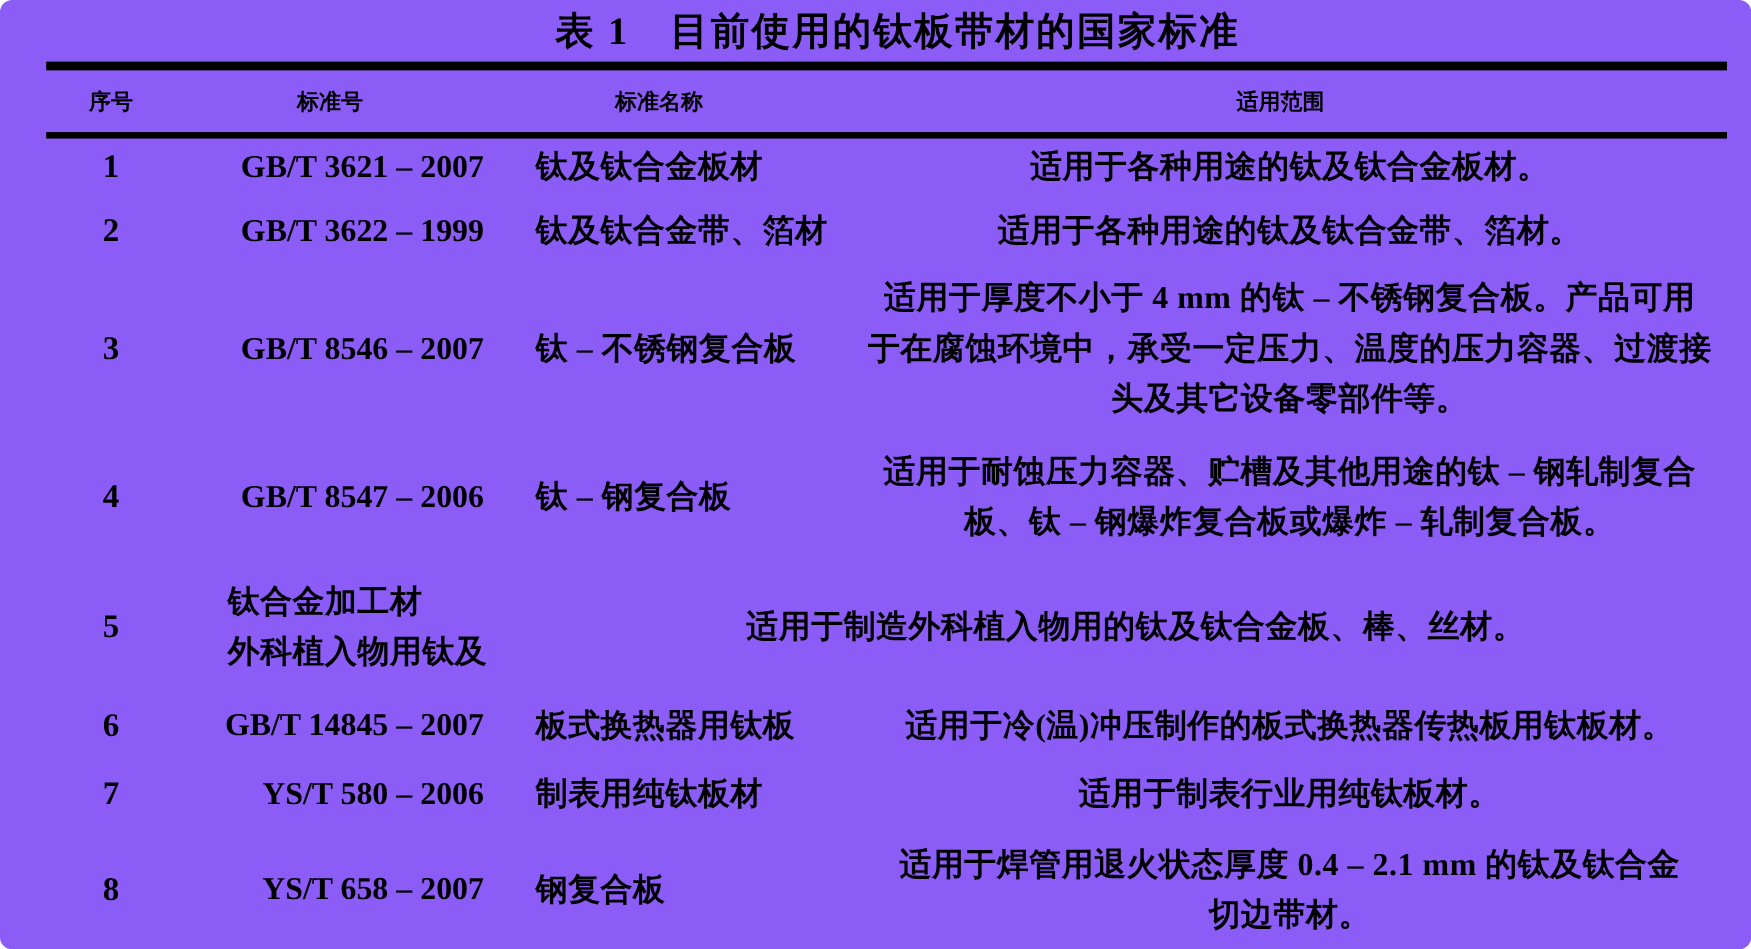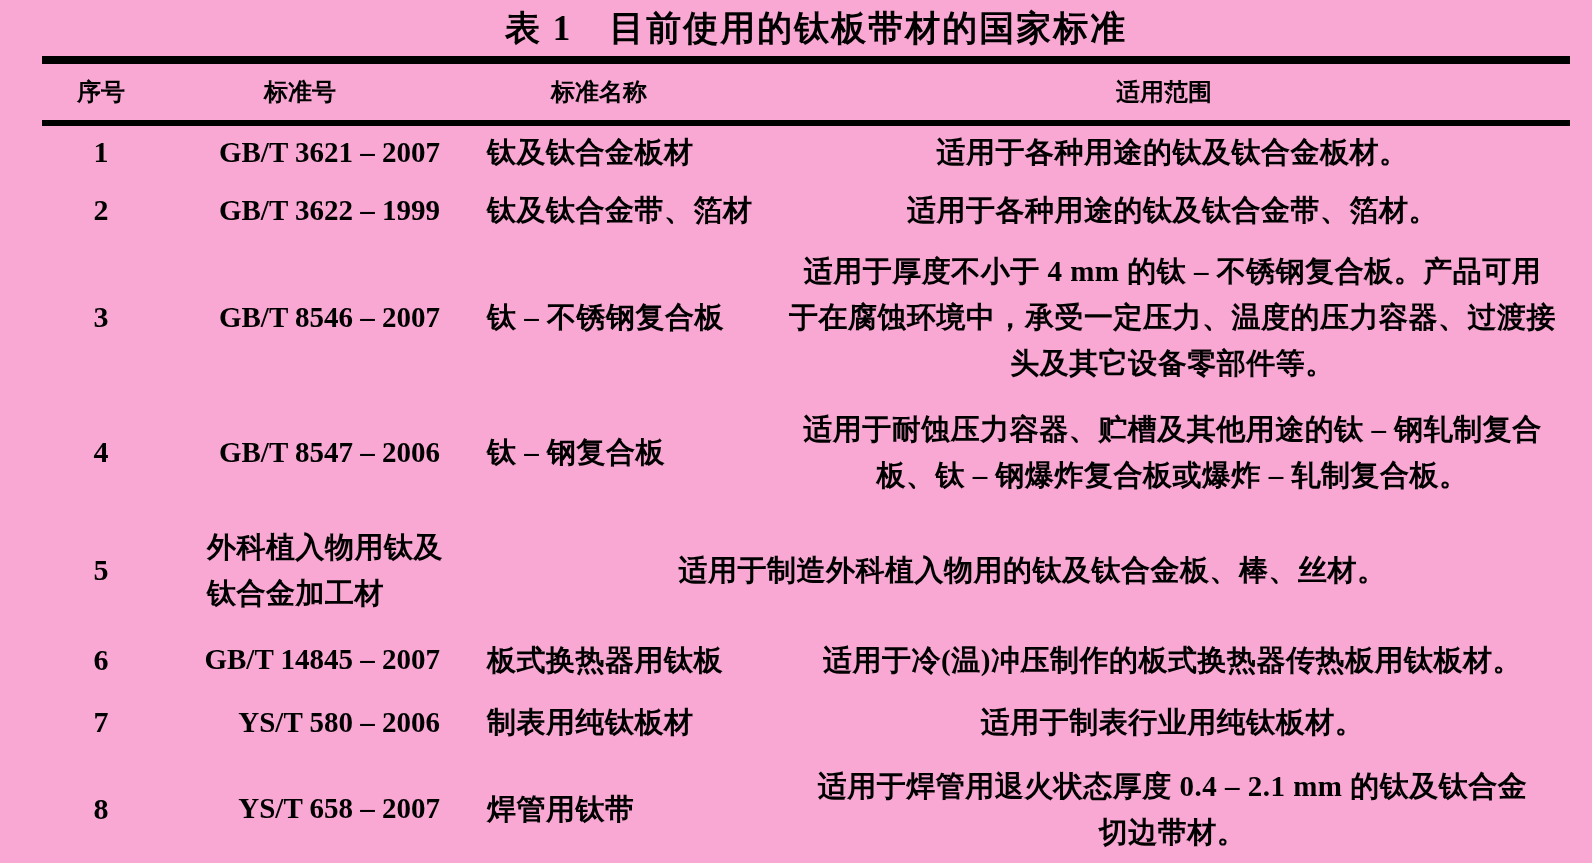--- a/index.html
+++ b/index.html
@@ -4,25 +4,26 @@
 <style>
   html, body {
     margin: 0;
     padding: 0;
     background: #ffffff;
   }
   .page {
     position: relative;
     width: 1592px;
     height: 863px;
-    background: #f9a8d4;
+    background: #8b5cf6;
     color: #000000;
     font-family: "Liberation Serif", serif;
     font-weight: bold;
     overflow: hidden;
+    border-radius: 11px;
   }
   .title {
     position: absolute;
     top: 5px;
     left: 52px;
     width: 1528px;
     text-align: center;
     font-size: 35px;
     letter-spacing: 2px;
     white-space: nowrap;
@@ -32,21 +33,21 @@
     top: 56px;
     left: 42px;
     width: 1528px;
     border-top: 8px solid #000000;
   }
   .thead {
     display: flex;
     align-items: center;
     height: 56px;
     border-bottom: 6px solid #000000;
-    font-size: 24px;
+    font-size: 20px;
   }
   .trow {
     display: flex;
     align-items: center;
     font-size: 29px;
   }
   .c1 { flex: none; width: 118px; text-align: center; }
   .c2 { flex: none; width: 280px; box-sizing: border-box; text-align: right; }
   .c3 { flex: none; width: 318px; box-sizing: border-box; }
   .c4 { flex: 1; box-sizing: border-box; }
@@ -115,22 +116,22 @@
             <div class="ln">钛 – 钢复合板</div>
           </div>
           <div class="c4">
             <div class="ln">适用于耐蚀压力容器、贮槽及其他用途的钛 – 钢轧制复合</div>
             <div class="ln">板、钛 – 钢爆炸复合板或爆炸 – 轧制复合板。</div>
           </div>
         </div>
         <div class="trow" style="height: 115px;">
           <div class="c1 num">5</div>
           <div class="c3">
+            <div class="ln">钛合金加工材</div>
             <div class="ln">外科植入物用钛及</div>
-            <div class="ln">钛合金加工材</div>
           </div>
           <div class="c4">
             <div class="ln">适用于制造外科植入物用的钛及钛合金板、棒、丝材。</div>
           </div>
         </div>
         <div class="trow" style="height: 65px;">
           <div class="c1 num">6</div>
           <div class="c2">GB/T 14845 – 2007</div>
           <div class="c3">
             <div class="ln">板式换热器用钛板</div>
@@ -146,21 +147,21 @@
             <div class="ln">制表用纯钛板材</div>
           </div>
           <div class="c4">
             <div class="ln">适用于制表行业用纯钛板材。</div>
           </div>
         </div>
         <div class="trow" style="height: 113px;">
           <div class="c1 num">8</div>
           <div class="c2">YS/T 658 – 2007</div>
           <div class="c3">
-            <div class="ln">焊管用钛带</div>
+            <div class="ln">钢复合板</div>
           </div>
           <div class="c4">
             <div class="ln">适用于焊管用退火状态厚度 0.4 – 2.1 mm 的钛及钛合金</div>
             <div class="ln">切边带材。</div>
           </div>
         </div>
       </div>
   </div>
 </div>
 

